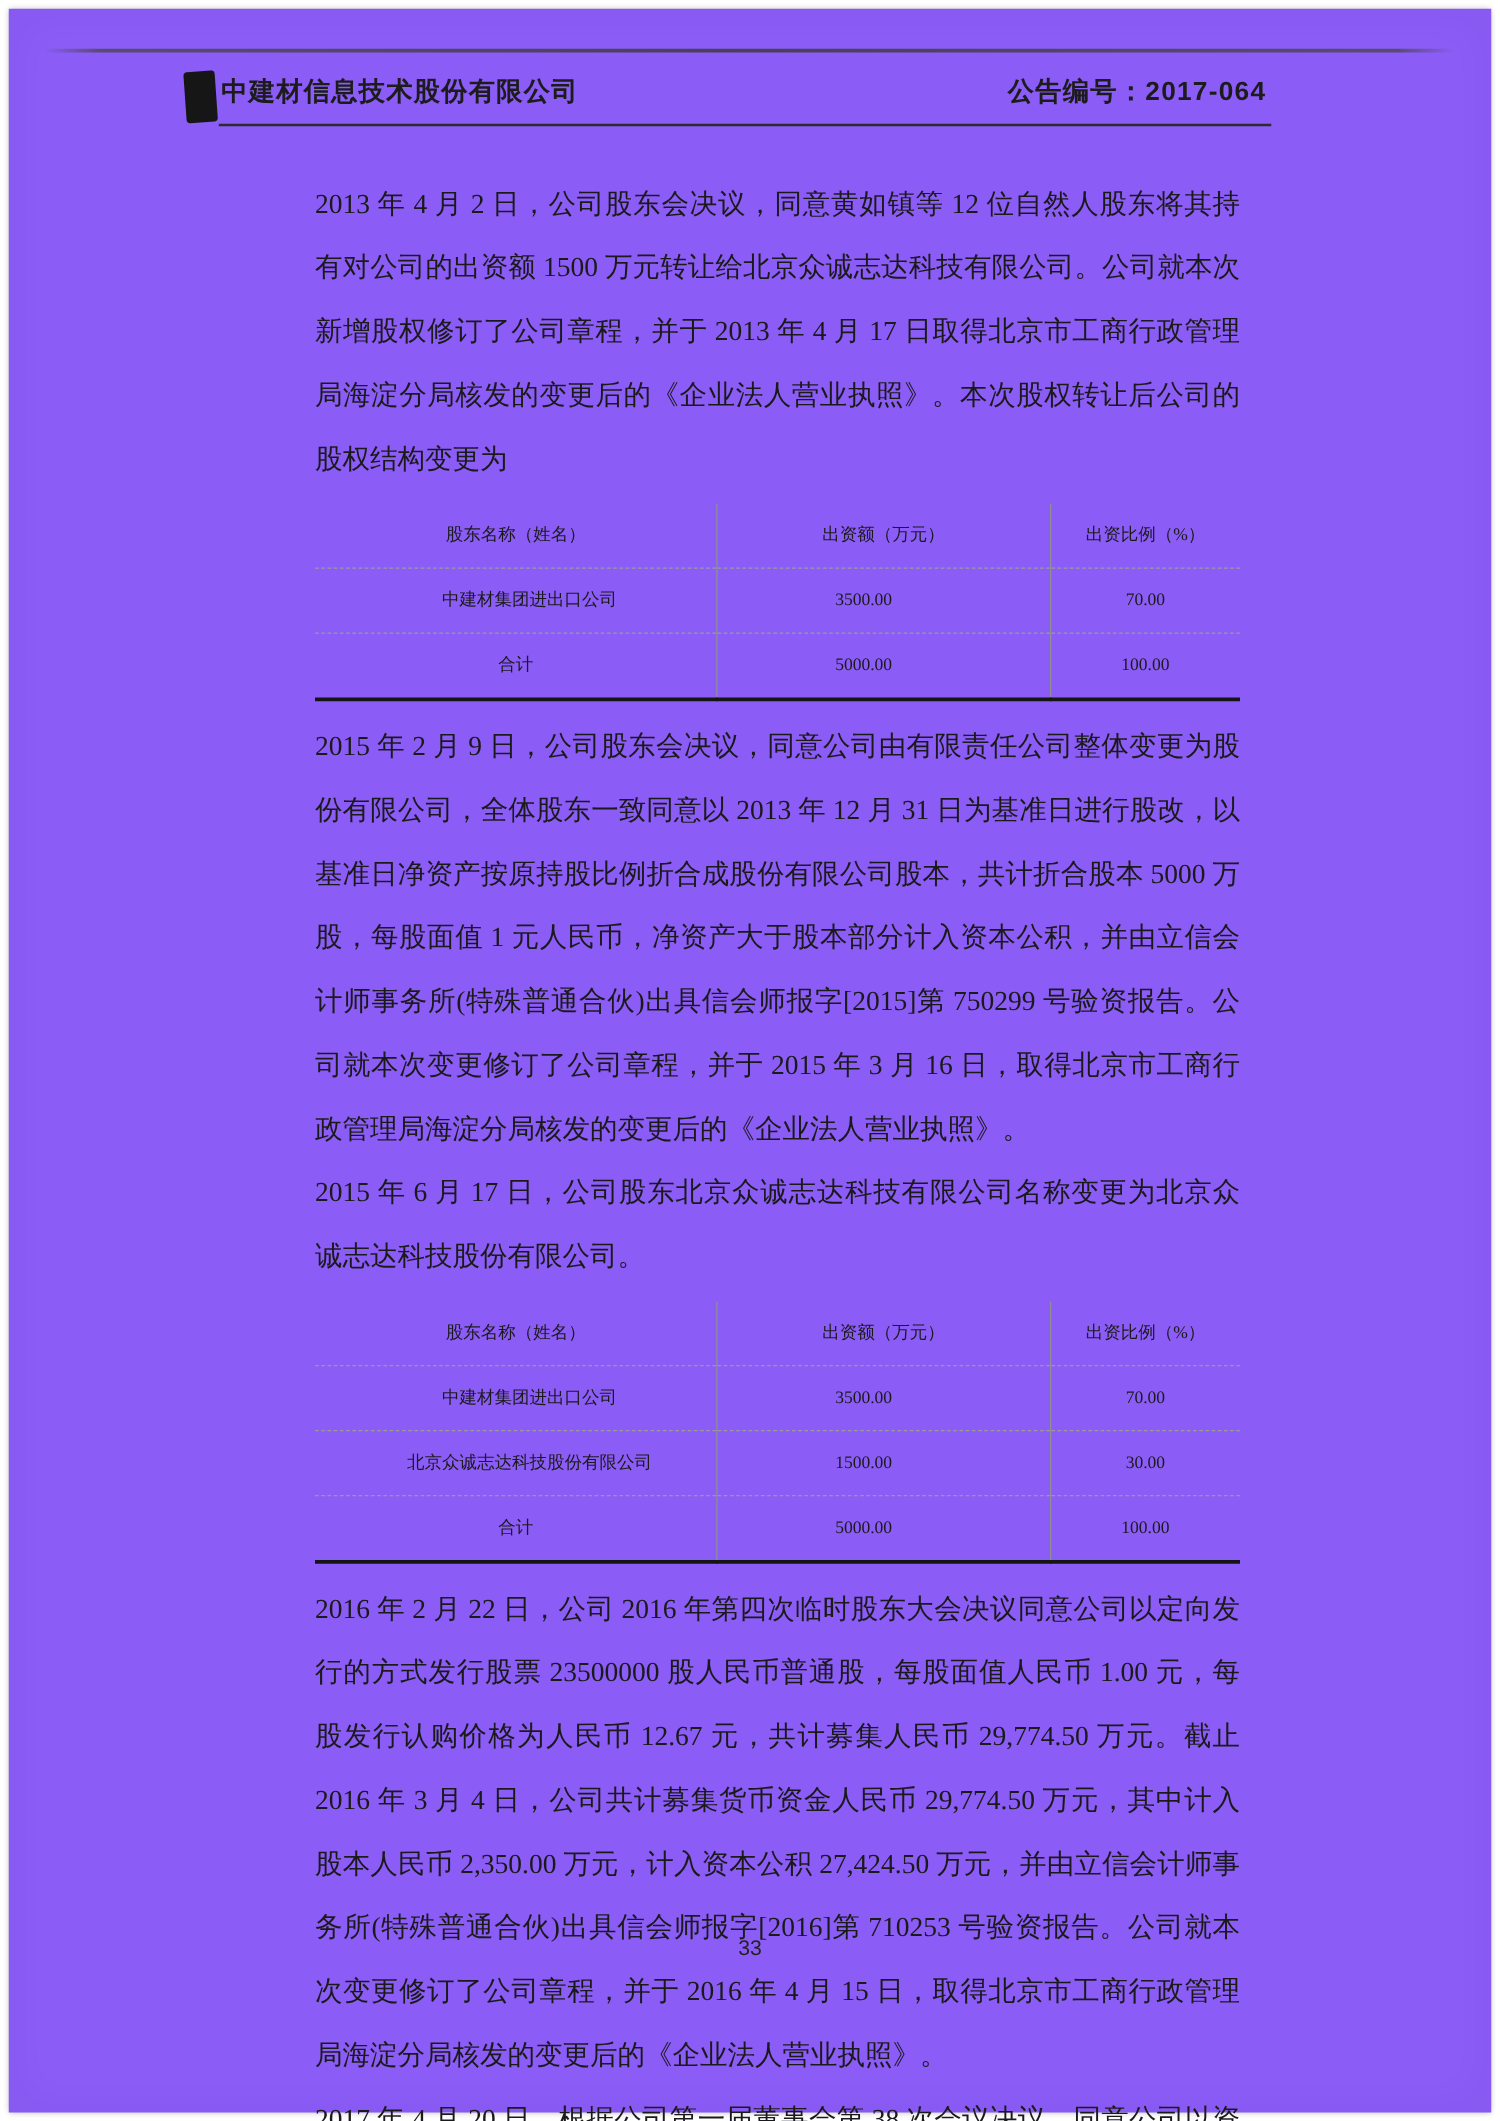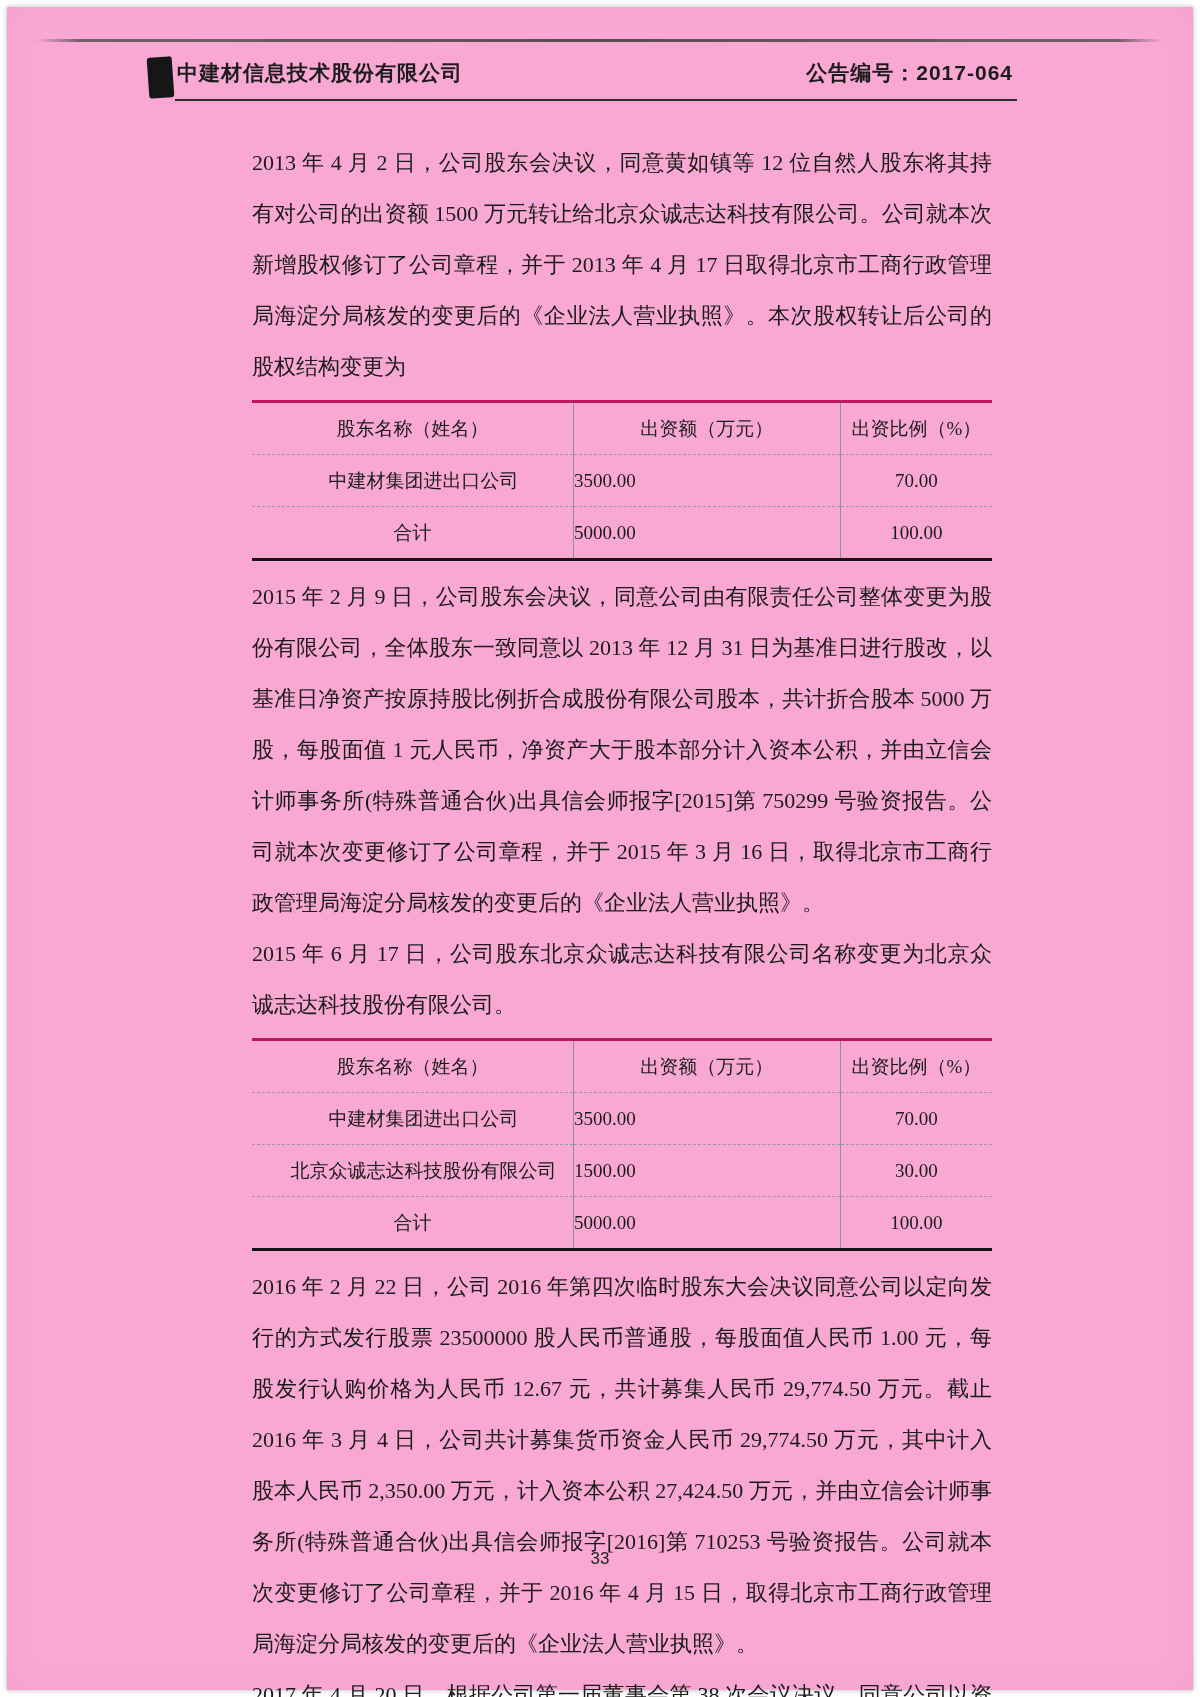--- a/index.html
+++ b/index.html
@@ -6,21 +6,21 @@
   body{
     width:1200px;height:1697px;
     background:#ffffff;
     font-family:"Liberation Serif","DejaVu Serif",serif;
     position:relative;
     overflow:hidden;
   }
   .page{
     position:absolute;
     left:7px;top:7px;right:7px;bottom:7px;
-    background:#f9a8d4;
+    background:#8b5cf6;
     box-shadow:0 0 5px rgba(0,0,0,0.28), inset 0 0 40px rgba(0,0,0,0.03);
   }
   
   .artifact-topline{
     position:absolute;
     top:32px;left:28px;right:30px;height:3px;
     background:linear-gradient(to right,
       rgba(70,70,70,0) 0%, rgba(70,70,70,0.75) 4%,
       rgba(60,60,60,0.85) 50%, rgba(70,70,70,0.75) 96%, rgba(70,70,70,0) 100%);
   }
@@ -54,41 +54,41 @@
     margin:0;
     text-align:justify;
     text-align-last:left;
   }
   
   table.share-table{
     width:100%;
     border-collapse:collapse;
     table-layout:fixed;
     margin:8px 0 10px 0;
-    border-top:3px solid #be185d;
+    border-top:3px solid #8b5cf6;
     border-bottom:3px solid #151515;
-    font-size:19px;color:#1a1a1a;
+    font-size:14px;color:#1a1a1a;
   }
   table.share-table th, table.share-table td{
     border-left:1px solid #8f8f8f;
     padding:0;
     overflow:hidden;white-space:nowrap;
   }
   table.share-table th:first-child, table.share-table td:first-child{border-left:none;}
   table.share-table th{
     height:31px;font-weight:normal;text-align:center;
   }
   table.share-table td{height:29px;}
   table.share-table tbody tr td{border-top:1px dashed #9a9a9a;}
   table.share-table .c1{width:43.5%;}
   table.share-table .c2{width:36%;}
   table.share-table .c3{width:20.5%;}
   table.share-table td.name{text-align:center;padding-left:22px;}
   table.share-table tr.total td.name{text-align:center;padding-left:0;}
-  table.share-table td.amt{text-align:left;padding-right:32px;}
+  table.share-table td.amt{text-align:center;padding-right:32px;}
   table.share-table td.pct{text-align:center;}
   
   .page-number{
     position:absolute;
     top:1542px;left:0;right:0;
     text-align:center;
     font-family:"Liberation Sans","DejaVu Sans",sans-serif;
     font-size:17px;color:#222;
   }
 </style>

